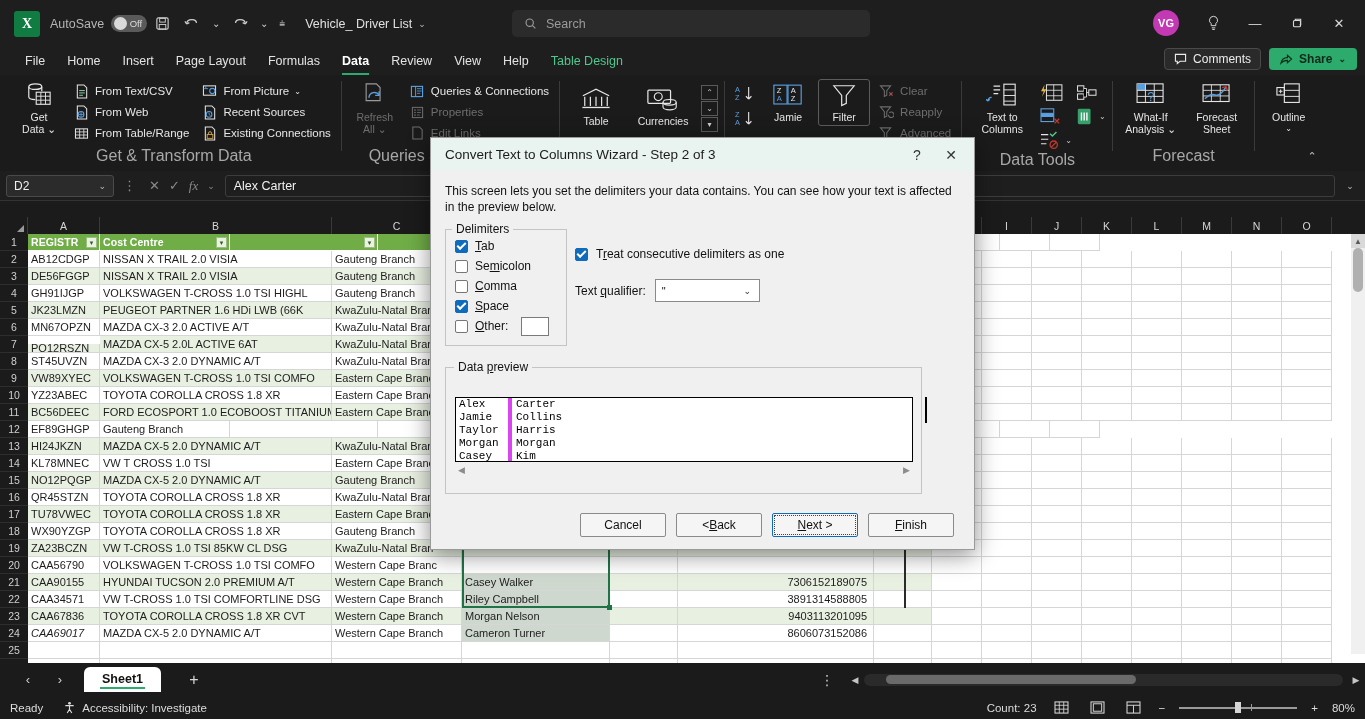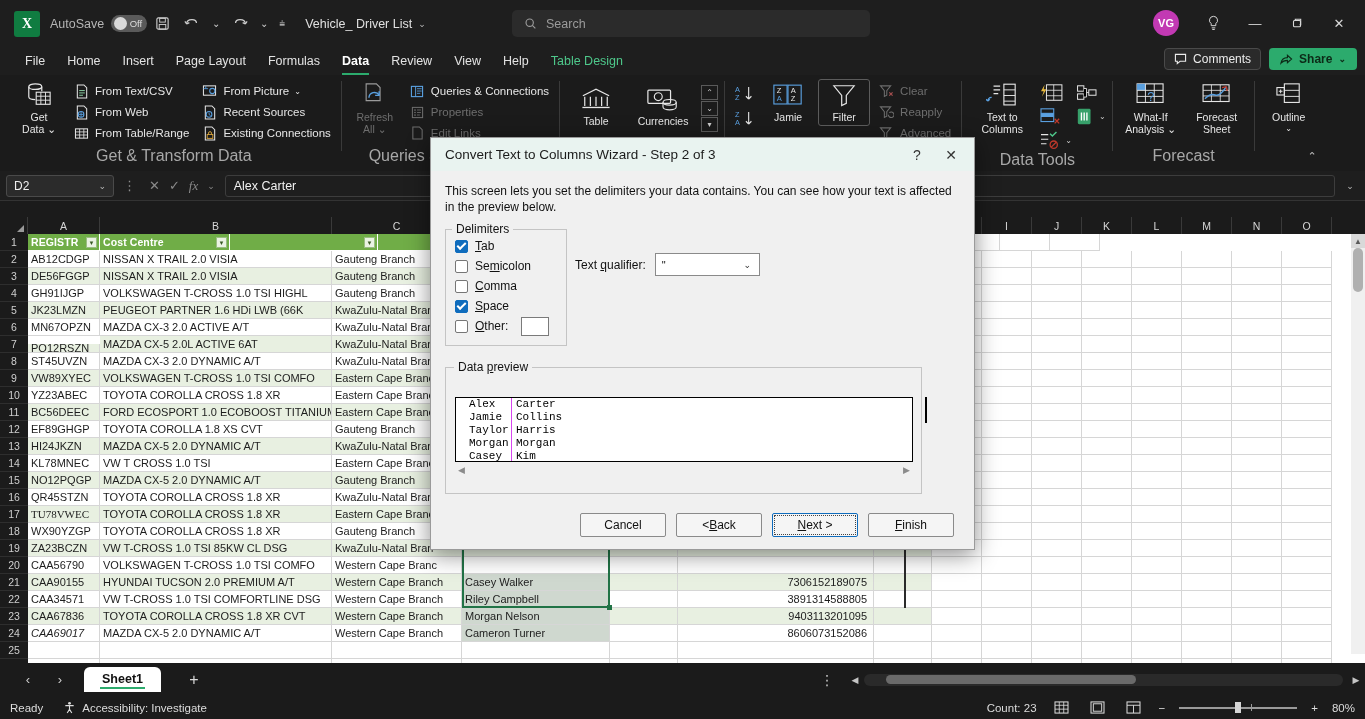--- a/index.html
+++ b/index.html
@@ -156,21 +156,21 @@
   .tqsel { width:105px; height:23px; border:1px solid #8a8a8a; background:#fff; display:flex;
            align-items:center; justify-content:space-between; padding:0 2px 0 6px; font-size:11px; }
   .tqsel .dd { width:19px; text-align:center; color:#333; font-size:9px; }
   .preview-fs { position:absolute; left:14px; top:229px; width:477px; height:127px;
                 border:1px solid #c4c4c4; background:#f0f0f0; }
   .preview-legend { position:absolute; top:-8px; left:8px; background:#f0f0f0; padding:0 4px; font-size:12px; }
   .preview-inner { position:absolute; left:9px; top:29px; width:458px; height:65px; background:#fff;
                    border:1px solid #000; overflow:hidden; }
   .pvtable { font-family:"Liberation Mono", monospace; font-size:11px; color:#000; }
   .pvrow { display:flex; height:13px; line-height:13px; }
-  .pvc1 { width:56px; padding-left:13px; border-right:1px solid #d946ef; }
+  .pvc1 { width:56px; padding-left:3px; border-right:4px solid #d946ef; }
   .pvc2 { padding-left:4px; }
   .pv-scroll { position:absolute; left:9px; top:94px; width:458px; height:15px;
                display:flex; align-items:center; justify-content:space-between; padding:0 3px; color:#8b8b8b; font-size:9px; }
   .pv-vline { position:absolute; right:-6px; top:29px; width:2px; height:26px; background:#000; }
   .dlg-buttons { position:absolute; left:0; right:0; bottom:12px; display:flex; justify-content:flex-end;
                  gap:10px; padding-right:20px; }
   .dbtn { width:86px; height:24px; border:1px solid #8a8a8a; background:#f5f5f5; font-size:12px;
           display:flex; align-items:center; justify-content:center; border-radius:2px; }
   .dbtn.default { border:1px solid #0f6cbd; outline:1px dotted #444; outline-offset:-3px; }
 </style>
@@ -854,21 +854,20 @@
           <div class="cell blank" style="width: 50px; flex: 0 0 50px;"></div>
           <div class="cell blank" style="width: 50px; flex: 0 0 50px;"></div>
           <div class="cell blank" style="width: 50px; flex: 0 0 50px;"></div>
           <div class="cell blank" style="width: 50px; flex: 0 0 50px;"></div>
           <div class="cell blank" style="width: 50px; flex: 0 0 50px;"></div>
           <div class="cell blank" style="width: 50px; flex: 0 0 50px;"></div>
         </div>
         <div class="row">
           <div class="rh">12</div>
           <div class="cell band-b" style="width: 72px; flex: 0 0 72px;">EF89GHGP</div>
-          <div class="cell band-b" style="width: 232px; flex: 0 0 232px;">TOYOTA COROLLA 1.8 XS CVT</div>
           <div class="cell band-b" style="width: 130px; flex: 0 0 130px;">Gauteng Branch</div>
           <div class="cell band-b" style="width: 148px; flex: 0 0 148px;"></div>
           <div class="cell band-b" style="width: 68px; flex: 0 0 68px;"></div>
           <div class="cell band-b numcell" style="width: 196px; flex: 0 0 196px;"></div>
           <div class="cell band-b" style="width: 58px; flex: 0 0 58px;"></div>
           <div class="cell blank" style="width: 50px; flex: 0 0 50px;"></div>
           <div class="cell blank" style="width: 50px; flex: 0 0 50px;"></div>
           <div class="cell blank" style="width: 50px; flex: 0 0 50px;"></div>
           <div class="cell blank" style="width: 50px; flex: 0 0 50px;"></div>
           <div class="cell blank" style="width: 50px; flex: 0 0 50px;"></div>
@@ -943,21 +942,21 @@
           <div class="cell blank" style="width: 50px; flex: 0 0 50px;"></div>
           <div class="cell blank" style="width: 50px; flex: 0 0 50px;"></div>
           <div class="cell blank" style="width: 50px; flex: 0 0 50px;"></div>
           <div class="cell blank" style="width: 50px; flex: 0 0 50px;"></div>
           <div class="cell blank" style="width: 50px; flex: 0 0 50px;"></div>
           <div class="cell blank" style="width: 50px; flex: 0 0 50px;"></div>
           <div class="cell blank" style="width: 50px; flex: 0 0 50px;"></div>
         </div>
         <div class="row">
           <div class="rh">17</div>
-          <div class="cell band-a" style="width: 72px; flex: 0 0 72px; font-family: Liberation Serif, serif;">TU78VWEC</div>
+          <div class="cell band-a" style="width: 72px; flex: 0 0 72px;">TU78VWEC</div>
           <div class="cell band-a" style="width: 232px; flex: 0 0 232px;">TOYOTA COROLLA CROSS 1.8 XR</div>
           <div class="cell band-a" style="width: 130px; flex: 0 0 130px;">Eastern Cape Branch</div>
           <div class="cell band-a" style="width: 148px; flex: 0 0 148px;"></div>
           <div class="cell band-a" style="width: 68px; flex: 0 0 68px;"></div>
           <div class="cell band-a numcell" style="width: 196px; flex: 0 0 196px;"></div>
           <div class="cell band-a" style="width: 58px; flex: 0 0 58px;"></div>
           <div class="cell blank" style="width: 50px; flex: 0 0 50px;"></div>
           <div class="cell blank" style="width: 50px; flex: 0 0 50px;"></div>
           <div class="cell blank" style="width: 50px; flex: 0 0 50px;"></div>
           <div class="cell blank" style="width: 50px; flex: 0 0 50px;"></div>
@@ -1188,20 +1187,24 @@
             <span><span class="u">S</span>pace</span>
           </div>
           <div class="cbrow">
             <span class="cbox"></span>
             <span><span class="u">O</span>ther:</span>
             <span class="otherbox"></span>
           </div>
         </div>
 
         <div style="position:absolute; left:130px; top:6px; width:340px;">
+          <div style="display:flex;align-items:center;gap:8px;margin-top:12px">
+            <span class="cbox on"></span>
+            <span>T<span class="u">r</span>eat consecutive delimiters as one</span>
+          </div>
           <div class="tqrow">
             <span>Text <span class="u">q</span>ualifier:</span>
             <span class="tqsel">
               <span>"</span>
               <span class="dd">⌄</span>
             </span>
           </div>
         </div>
       </div>
 

